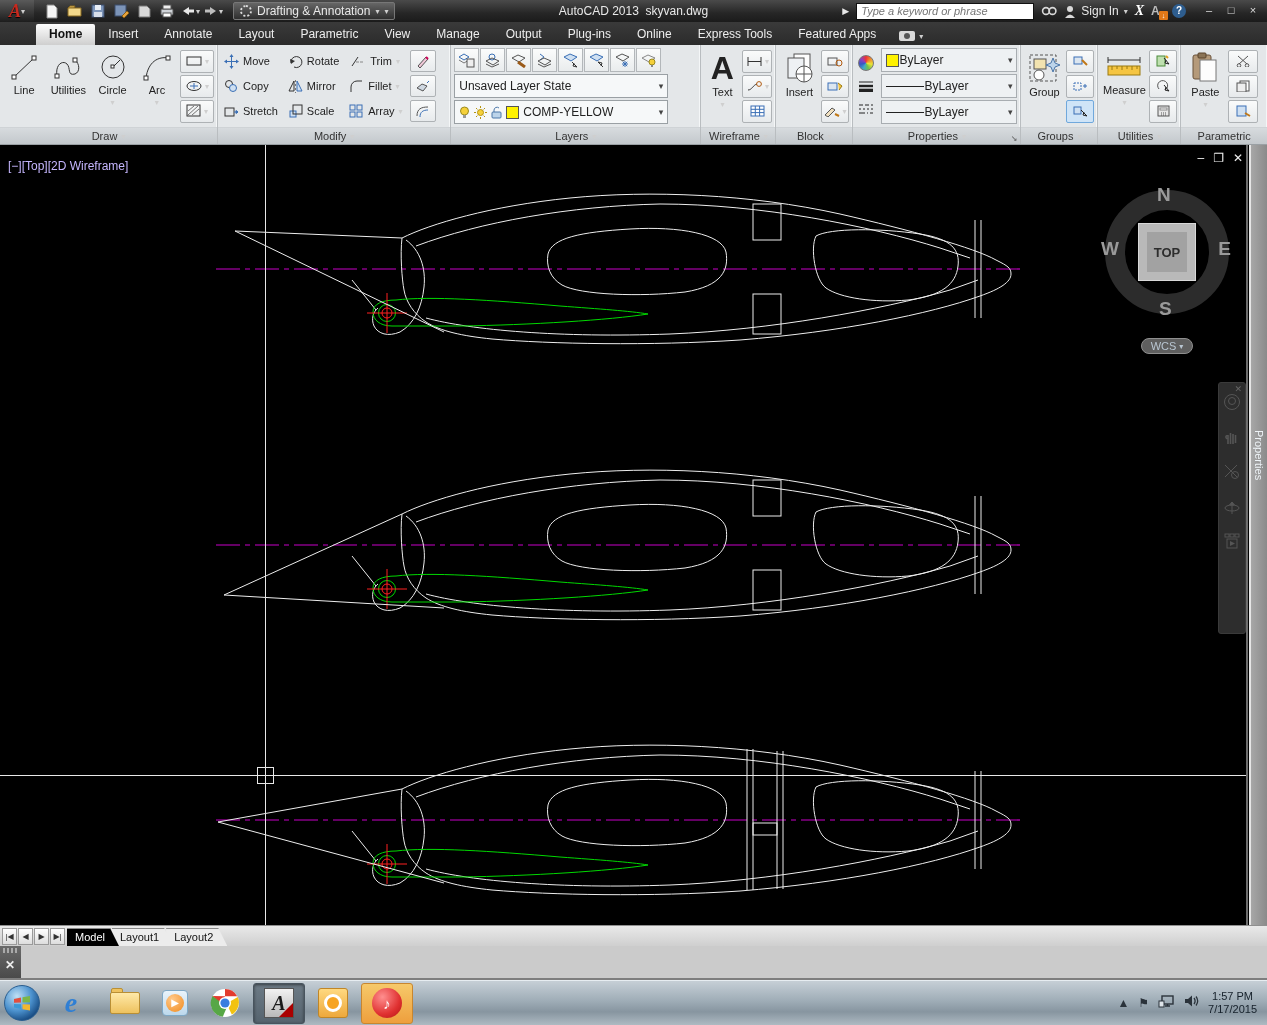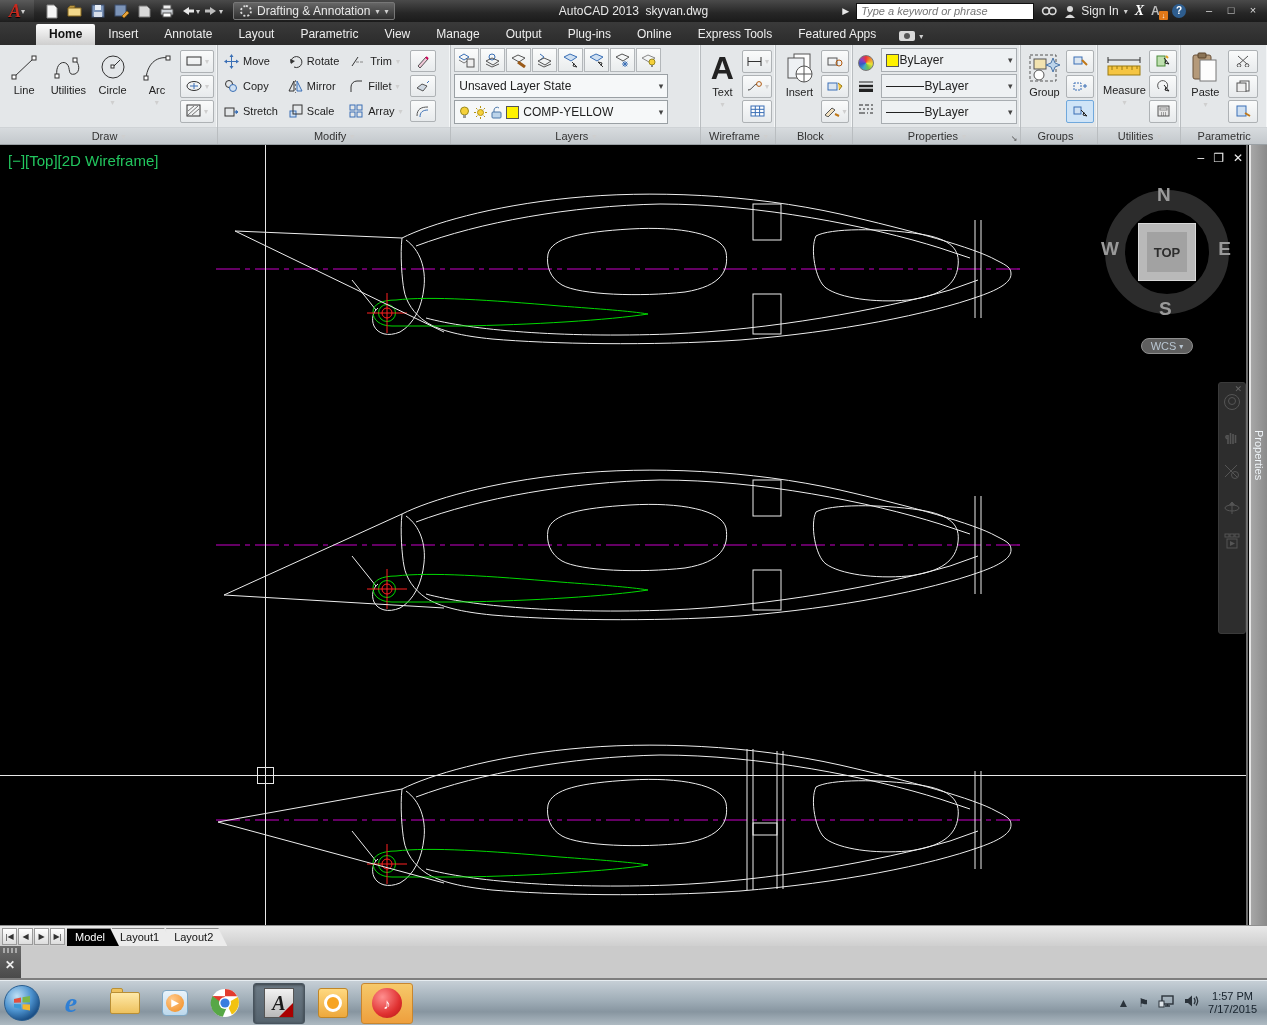--- a/index.html
+++ b/index.html
@@ -73,21 +73,21 @@
   .prow .arrow { margin-left:auto; font-size:9px; color:#444; }
   .lineglyph { width:38px; height:0; border-top:1px solid #222; }
   .sideicons { display:flex; flex-direction:column; gap:3px; margin-right:3px; }
   .sicon { width:20px; height:20px; display:flex; align-items:center; justify-content:center; }
   .colorwheel { width:16px; height:16px; border-radius:50%;
     background:conic-gradient(#e33,#ee8e2e,#ede437,#6fc24a,#3fa9c9,#3657c4,#8e3fc0,#e33); border:1px solid #777; }
   .hl { border:1px solid #70a8dc !important; background:#cfe4f7 !important; }
 
   
   .viewport { position:relative; height:780px; background:#000; }
-  .vp-label { position:absolute; left:8px; top:7px; color:#22c55e; font-size:15px; z-index:5; }
+  .vp-label { position:absolute; left:8px; top:14px; color:#c4b5fd; font-size:12px; z-index:5; }
   .vp-winbtns { position:absolute; right:24px; top:6px; z-index:6; display:flex; gap:9px; color:#efefef; font-size:12px; }
   .viewcube { position:absolute; left:1105px; top:45px; width:124px; height:124px; z-index:4; }
   .vc-ring { position:absolute; inset:0; border-radius:50%; border:20px solid #2c2c2c; }
   .vc-l { position:absolute; color:#9a9a9a; font-weight:bold; font-size:19px; }
   .vc-n { top:-6px; left:52px; } .vc-s { bottom:-6px; left:54px; }
   .vc-w { left:-4px; top:48px; } .vc-e { right:-2px; top:48px; }
   .vc-face { position:absolute; left:33px; top:33px; width:58px; height:58px; background:#b9b9b9;
     border:1px solid #d8d8d8; display:flex; align-items:center; justify-content:center; }
   .vc-inner { width:40px; height:40px; background:#a2a2a2; display:flex; align-items:center; justify-content:center;
     color:#2d2d2d; font-weight:bold; font-size:13px; }

